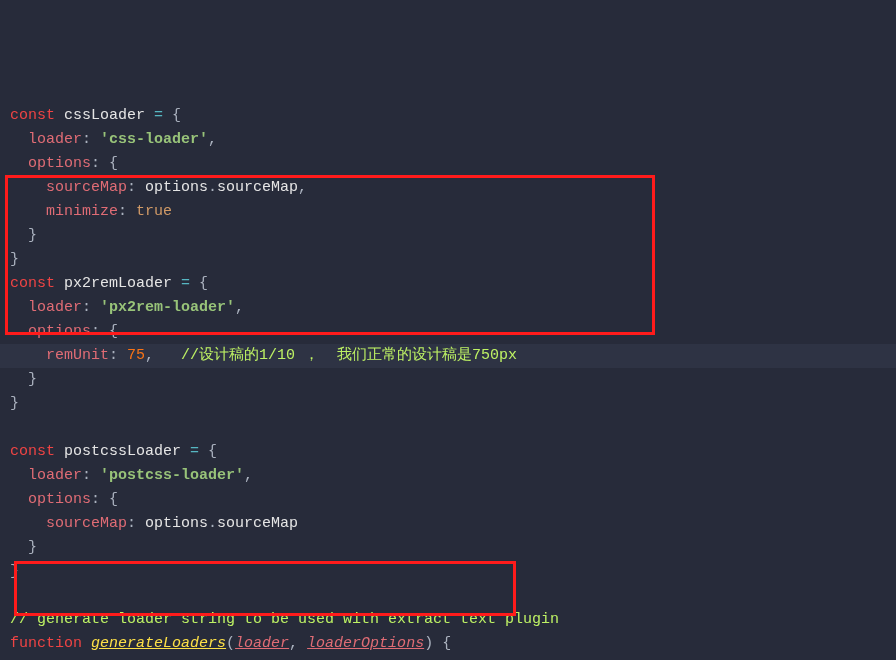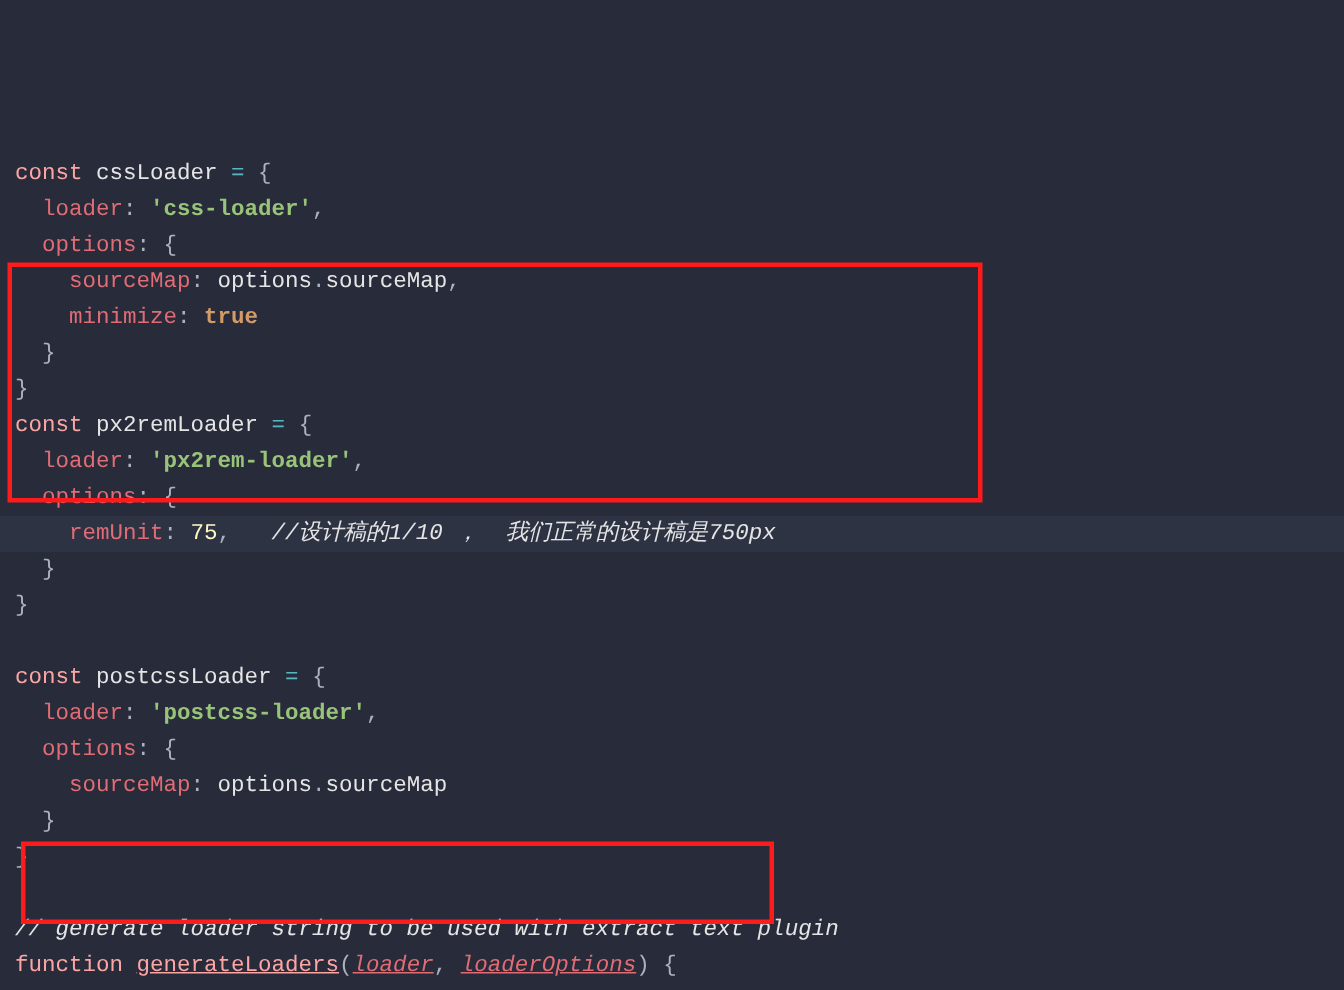--- a/index.html
+++ b/index.html
@@ -15,30 +15,30 @@
     white-space: pre;
   }
   .editor { padding: 8px 0 0 10px; position: relative; }
   .line { height: 24px; }
   .highlight-line {
     background: #2e3344;
     margin-left: -10px;
     padding-left: 10px;
     width: calc(100% + 10px);
   }
-  .kw { color: #fca5a5; }
+  .kw { color: #ef4444; }
   .var { color: #e5e5e5; }
   .prop { color: #e06c75; }
   .str { color: #98c379; font-weight: bold; }
   .op { color: #56b6c2; }
   .punc { color: #abb2bf; }
-  .bool { color: #d19a66; font-weight: bold; }
-  .num { color: #fef9c3; }
-  .cmt { color: #e5e5e5; font-style: italic; }
-  .fnname-def { color: #fca5a5; text-decoration: underline; }
+  .bool { color: #d19a66; }
+  .num { color: #f97316; }
+  .cmt { color: #bef264; }
+  .fnname-def { color: #fde047; text-decoration: underline; font-style: italic; }
   .param { color: #e06c75; font-style: italic; text-decoration: underline; }
 
   .redbox {
     position: absolute;
     border: 3px solid #ff1b1b;
     pointer-events: none;
   }
 </style>
 </head>
 <body>

